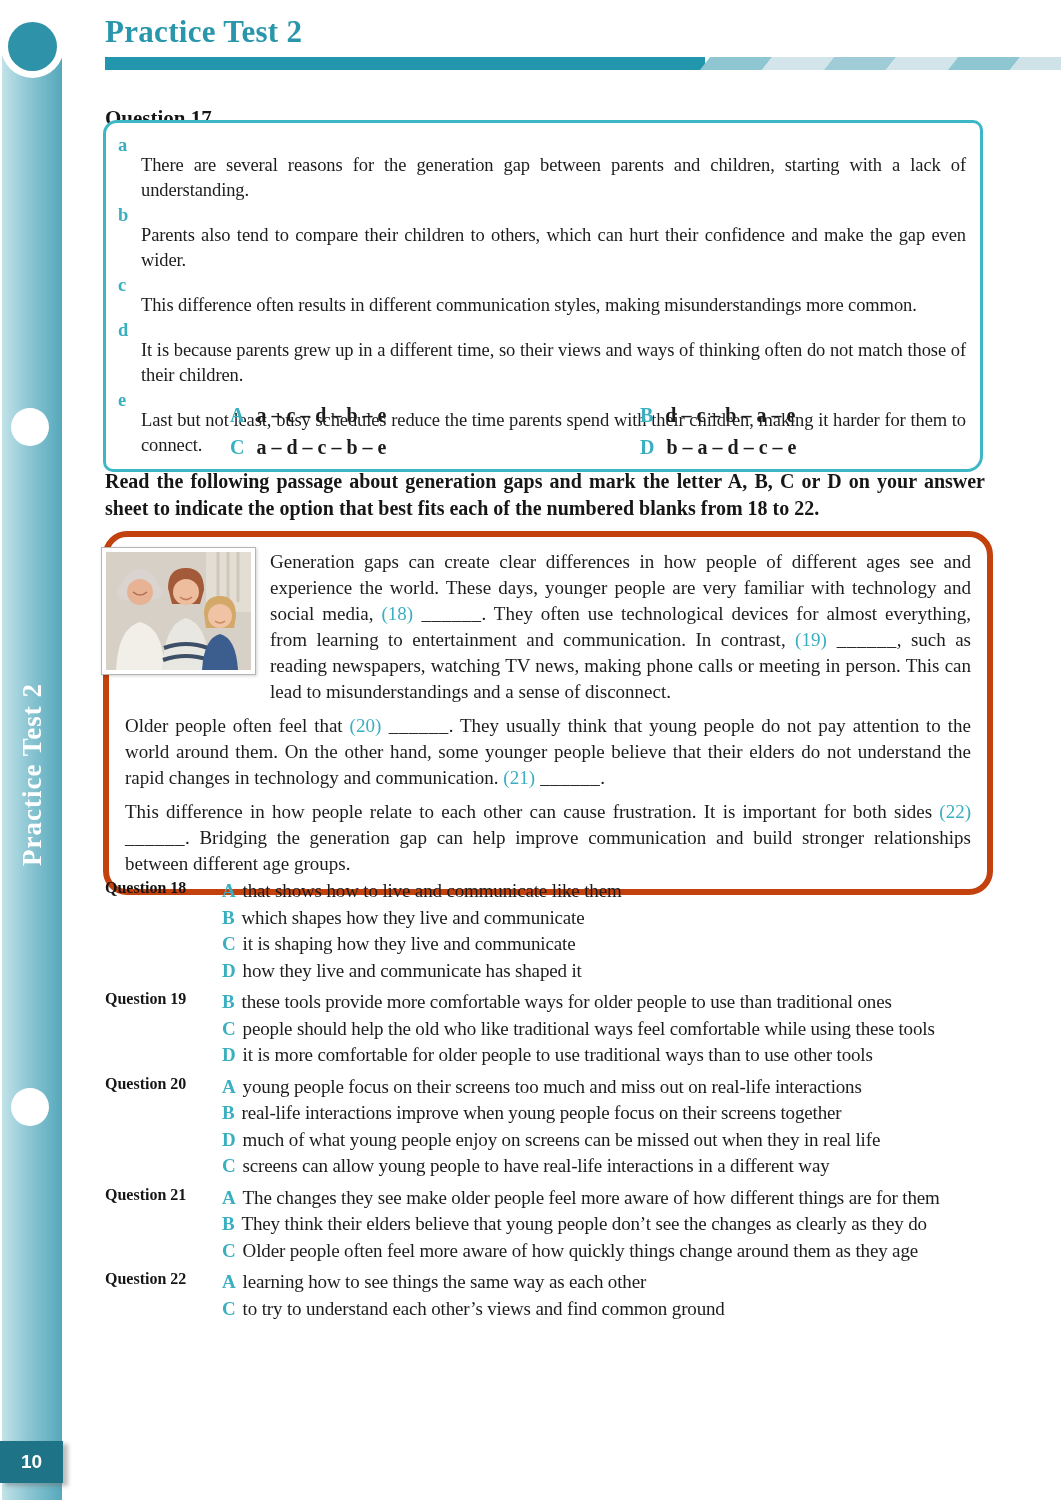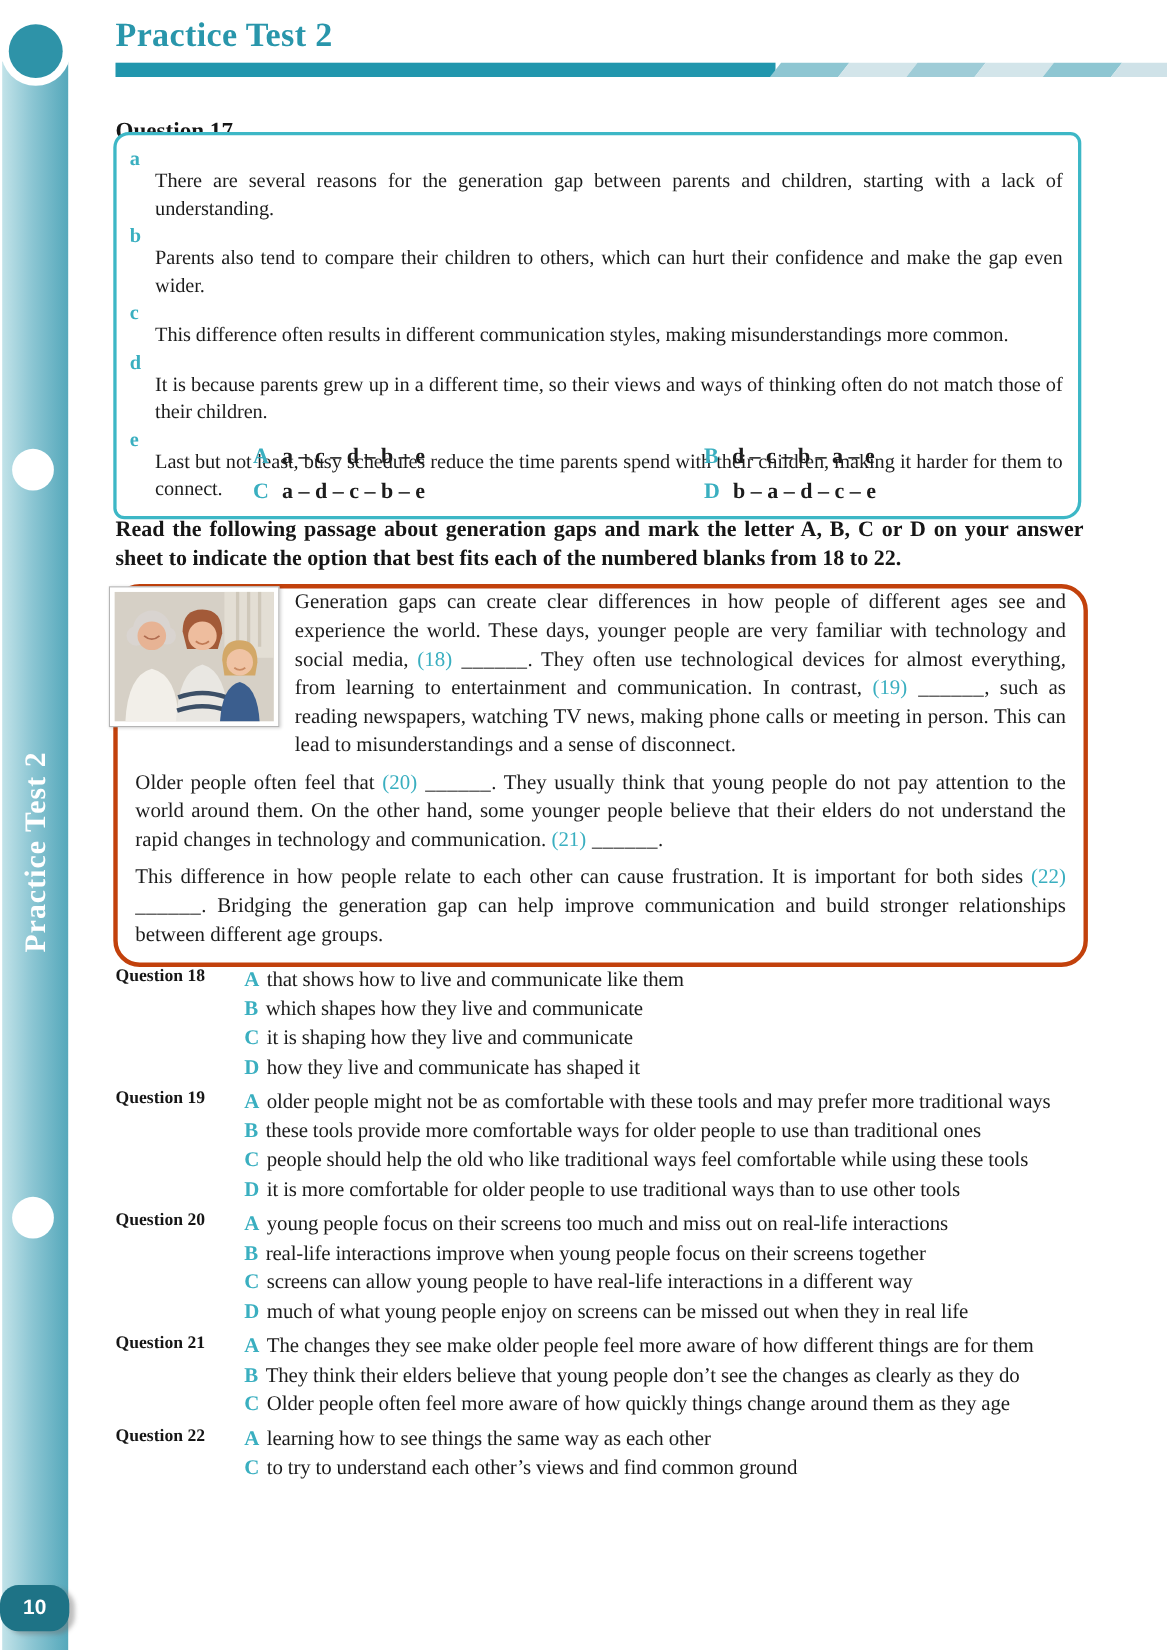--- a/index.html
+++ b/index.html
@@ -12,21 +12,21 @@
   .top-circle{position:absolute;left:8px;top:22px;width:49px;height:49px;border-radius:50%;
               background:#2e93a8;box-shadow:0 0 0 7px #fff;}
   .white-circle{position:absolute;left:11px;width:38px;height:38px;border-radius:50%;background:#fff;}
   .wc1{top:408px;} .wc2{top:1088px;}
   .side-title{position:absolute;left:2px;top:650px;width:60px;height:250px;display:flex;
               align-items:center;justify-content:center;writing-mode:vertical-rl;
               transform:rotate(180deg);color:#fff;font-weight:bold;font-size:27px;letter-spacing:1px;}
   .page-badge{position:absolute;left:0;top:1441px;width:63px;height:42px;background:#1e7386;
               color:#fff;display:flex;align-items:center;justify-content:center;
               font-family:"Liberation Sans",sans-serif;font-weight:bold;font-size:19px;
-              box-shadow:5px 3px 4px rgba(110,110,110,.45);border-radius:17px;}
+              box-shadow:5px 3px 4px rgba(110,110,110,.45);}
 
   
   .header-title{position:absolute;left:105px;top:14px;font-size:31px;font-weight:bold;
                 color:#2996ab;letter-spacing:.3px;}
   .header-bar{position:absolute;left:105px;top:57px;width:915px;height:13px;}
   .header-bar .solid{position:absolute;left:0;top:0;width:600px;height:13px;background:#2196ad;}
   .header-bar .seg{position:absolute;top:0;height:13px;width:62px;transform:skewX(-38deg);}
   .sg1{left:600px;background:#8ec6d2;} .sg2{left:662px;background:#d3e5ea;}
   .sg3{left:724px;background:#9fccd7;} .sg4{left:786px;background:#d3e5ea;}
   .sg5{left:848px;background:#8ec6d2;} .sg6{left:910px;background:#cfe2e8;}
@@ -40,22 +40,22 @@
   .sentence .s-text{flex:1;text-align:justify;margin-top:20px;}
   .q17-options{position:absolute;left:218px;top:404px;width:660px;display:grid;
                grid-template-columns:410px 1fr;row-gap:9px;font-size:20px;font-weight:bold;margin-left:12px;}
   .opt17 .letter{color:#3aafc0;margin-right:12px;}
 
   
   .instruction{position:absolute;left:105px;top:468px;width:880px;font-size:20px;font-weight:bold;
                line-height:27px;text-align:justify;color:#161616;}
 
   
-  .passage-box{position:absolute;left:103px;top:531px;width:846px;border:4px solid #c2410c;
-               border-radius:24px;padding:0 16px 10px 16px;font-size:19px;line-height:26px;
+  .passage-box{position:absolute;left:103px;top:531px;width:846px;border:6px solid #c2410c;
+               border-radius:24px;padding:12px 16px 10px 16px;font-size:19px;line-height:26px;
                text-align:justify;background:#fff;}
   .photo-frame{float:left;width:145px;height:118px;padding:4px;border:1px solid #b5b5b5;
                background:#fff;margin:-2px 14px 6px -24px;box-shadow:1px 1px 3px rgba(0,0,0,.18);}
   .photo-frame svg{display:block;width:100%;height:100%;}
   .ppar{margin:0 0 8px 0;}
   .ppar:last-child{margin-bottom:2px;}
   .blank-num{color:#3aafc0;}
   .blank-line{letter-spacing:.5px;}
 
   
@@ -191,23 +191,20 @@
 
   <div class="opt">
     <span class="letter">D</span><span class="opt-text">how they live and communicate has shaped it</span>
   </div>
 </div>
   </div>
 
   <div class="q-row">
     <div class="q-label">Question 19</div>
     <div class="q-opts">
-  <div class="opt">
-    <span class="letter">A</span><span class="opt-text">older people might not be as comfortable with these tools and may prefer more traditional ways</span>
-  </div>
 
   <div class="opt">
     <span class="letter">B</span><span class="opt-text">these tools provide more comfortable ways for older people to use than traditional ones</span>
   </div>
 
   <div class="opt">
     <span class="letter">C</span><span class="opt-text">people should help the old who like traditional ways feel comfortable while using these tools</span>
   </div>
 
   <div class="opt">
@@ -221,26 +218,26 @@
     <div class="q-opts">
   <div class="opt">
     <span class="letter">A</span><span class="opt-text">young people focus on their screens too much and miss out on real-life interactions</span>
   </div>
 
   <div class="opt">
     <span class="letter">B</span><span class="opt-text">real-life interactions improve when young people focus on their screens together</span>
   </div>
 
   <div class="opt">
+    <span class="letter">D</span><span class="opt-text">much of what young people enjoy on screens can be missed out when they in real life</span>
+  </div>
+
+  <div class="opt">
     <span class="letter">C</span><span class="opt-text">screens can allow young people to have real-life interactions in a different way</span>
   </div>
-
-  <div class="opt">
-    <span class="letter">D</span><span class="opt-text">much of what young people enjoy on screens can be missed out when they in real life</span>
-  </div>
 </div>
   </div>
 
   <div class="q-row">
     <div class="q-label">Question 21</div>
     <div class="q-opts">
   <div class="opt">
     <span class="letter">A</span><span class="opt-text">The changes they see make older people feel more aware of how different things are for them</span>
   </div>
 

